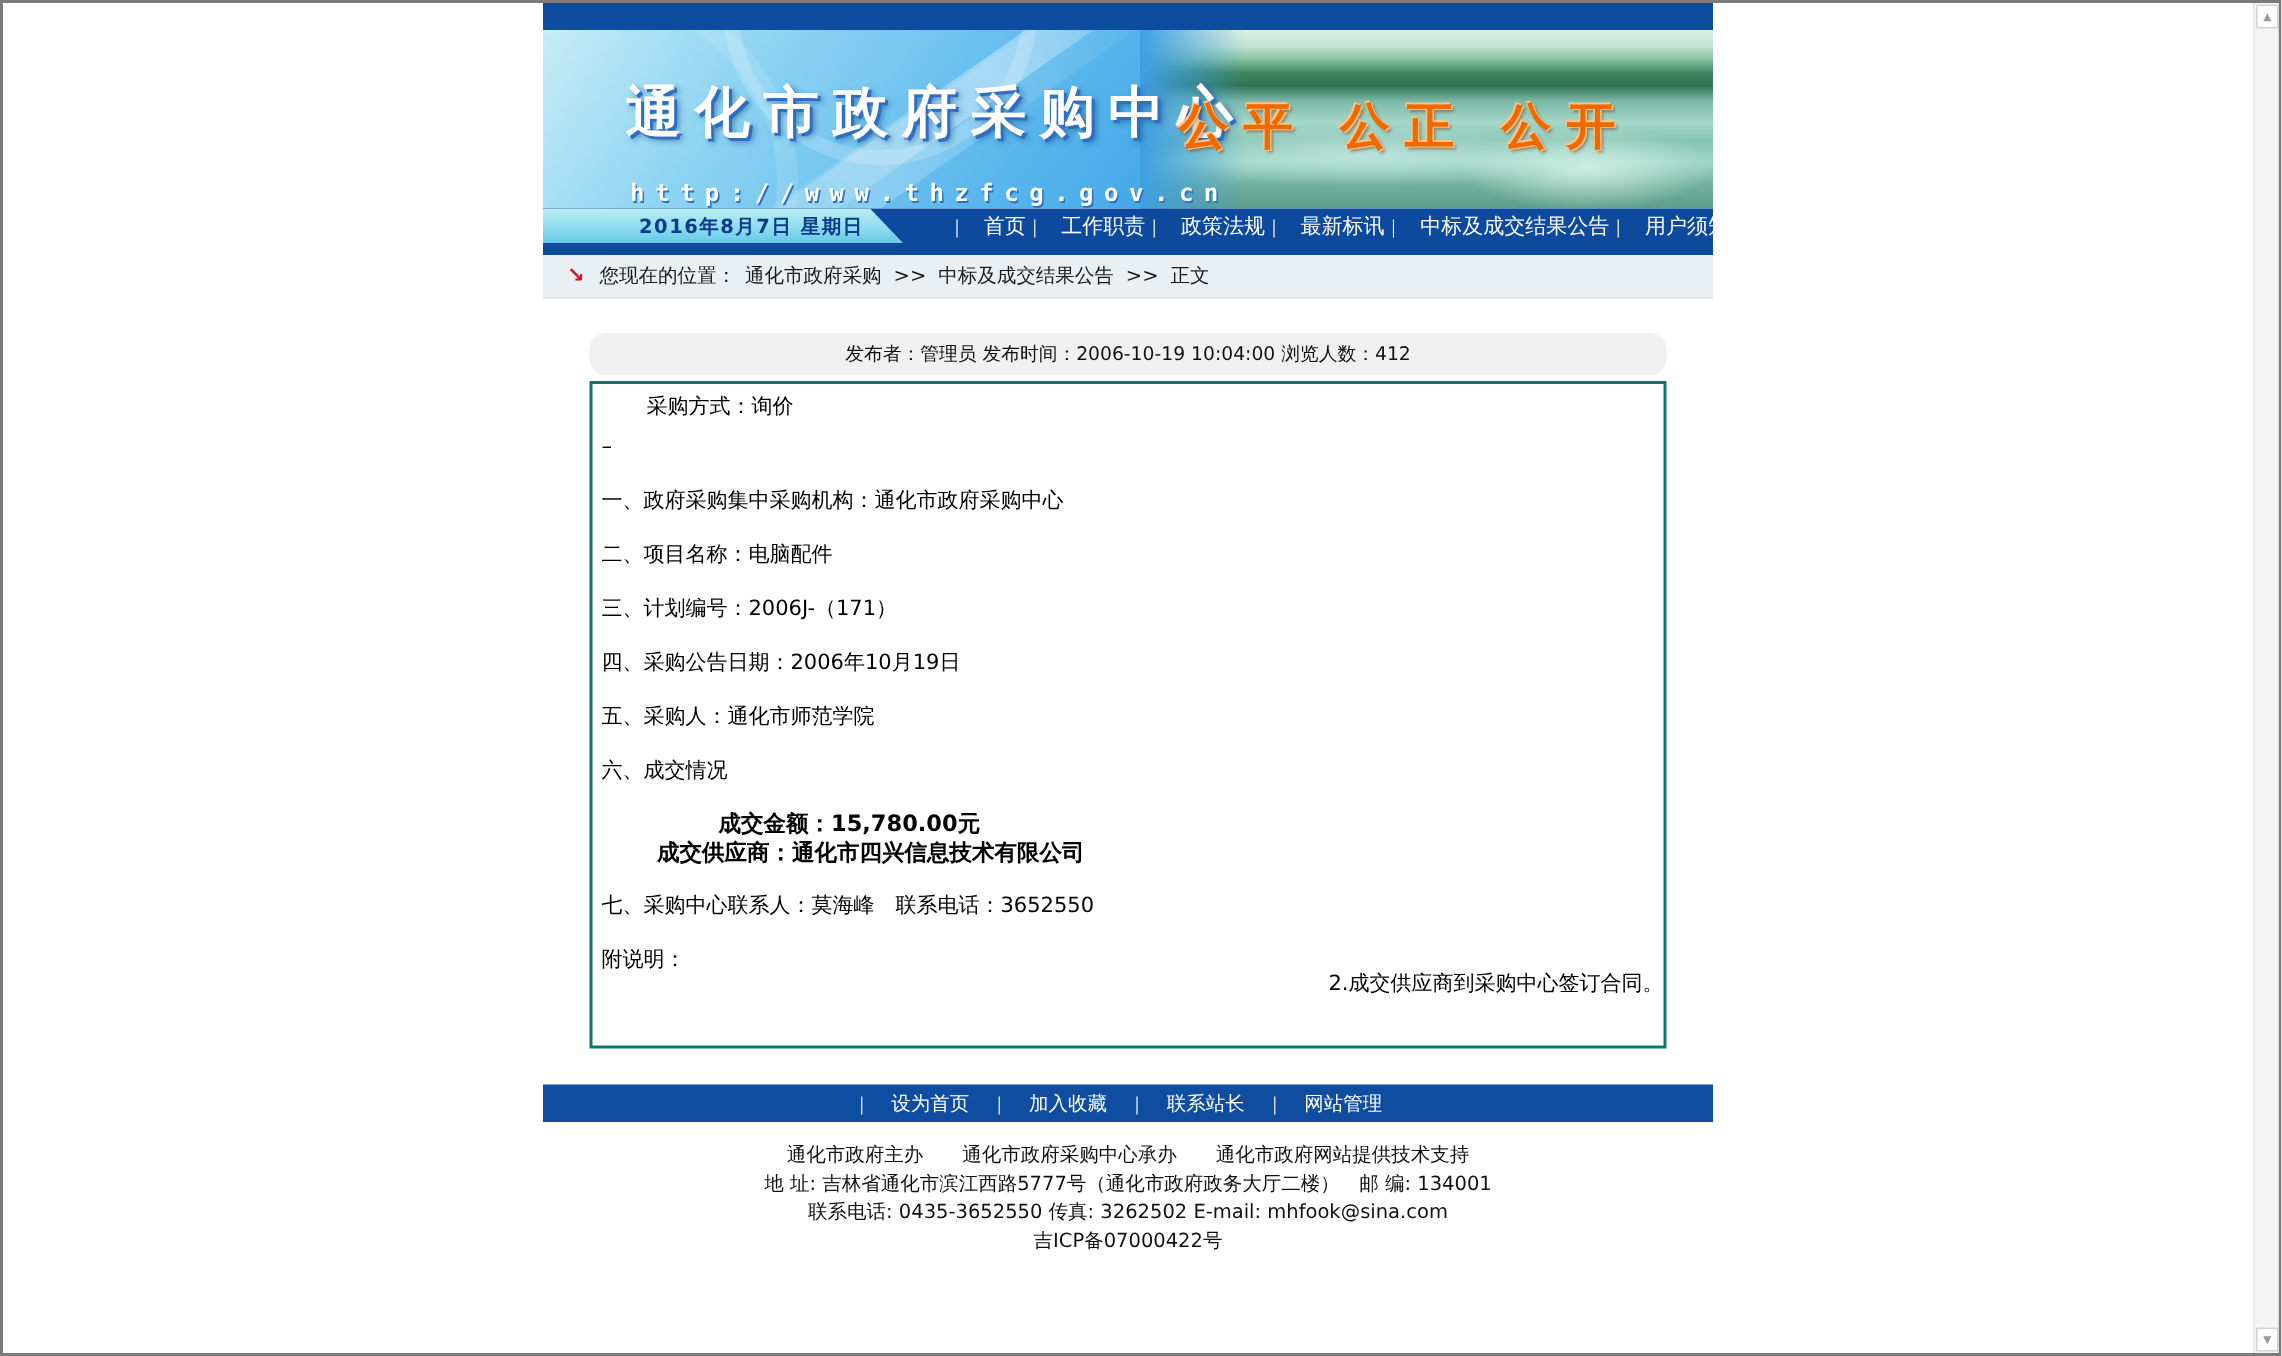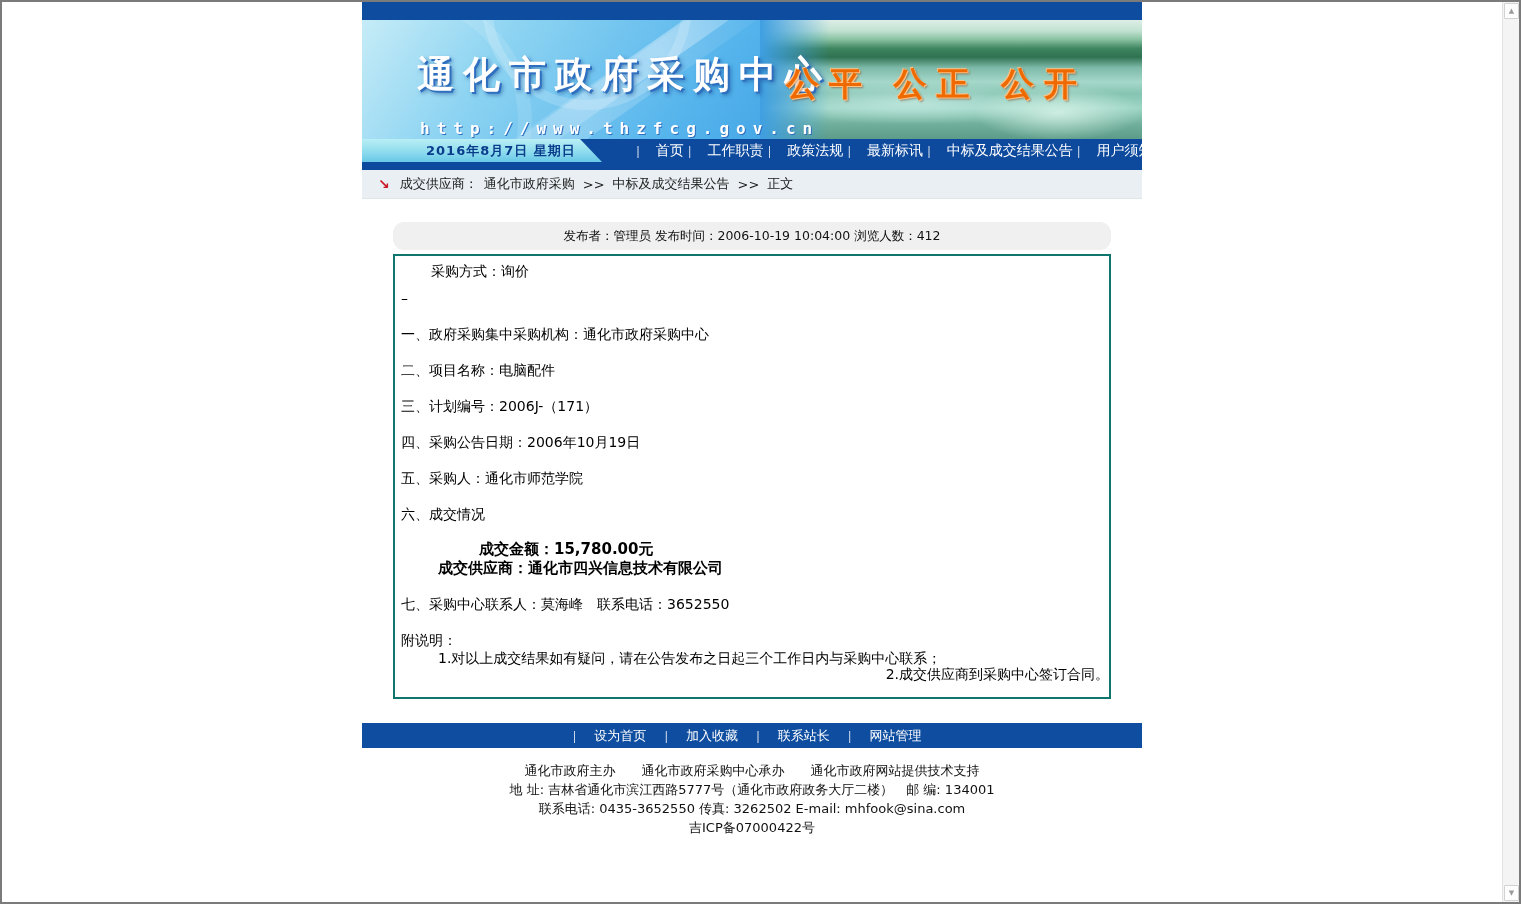--- a/index.html
+++ b/index.html
@@ -172,21 +172,21 @@
           <span class="item">工作职责</span>
           <span class="item">政策法规</span>
           <span class="item">最新标讯</span>
           <span class="item">中标及成交结果公告</span>
           <span class="item">用户须知</span>
         </div>
     </div>
 
     <div class="breadcrumb">
       <span class="bc-arrow">↘</span>
-      <span class="bc-label">成交供应商：</span>
+      <span class="bc-label">您现在的位置：</span>
       <span class="bc-item">通化市政府采购</span>
       <span class="bc-sep">&gt;&gt;</span>
       <span class="bc-item">中标及成交结果公告</span>
       <span class="bc-sep">&gt;&gt;</span>
       <span class="bc-item current">正文</span>
     </div>
 
 
     <div class="meta">发布者：管理员 发布时间：2006-10-19 10:04:00 浏览人数：412</div>
 
@@ -197,21 +197,20 @@
         <div class="line l-item">一、政府采购集中采购机构：通化市政府采购中心</div>
         <div class="line l-item">二、项目名称：电脑配件</div>
         <div class="line l-item">三、计划编号：2006J-（171）</div>
         <div class="line l-item">四、采购公告日期：2006年10月19日</div>
         <div class="line l-item">五、采购人：通化市师范学院</div>
         <div class="line l-item">六、成交情况</div>
         <div class="line l-amount">成交金额：15,780.00元</div>
         <div class="line l-supplier">成交供应商：通化市四兴信息技术有限公司</div>
         <div class="line l-item">七、采购中心联系人：莫海峰　联系电话：3652550</div>
         <div class="line l-notehead">附说明：</div>
-        <div class="line l-note">1.对以上成交结果如有疑问，请在公告发布之日起三个工作日内与采购中心联系；</div>
         <div class="line l-note2">2.成交供应商到采购中心签订合同。</div>
       </div>
 
     <div class="footer-links">
 
     <span class="flink">设为首页</span>
         <span class="flink">加入收藏</span>
         <span class="flink">联系站长</span>
         <span class="flink">网站管理</span>
       </div>

